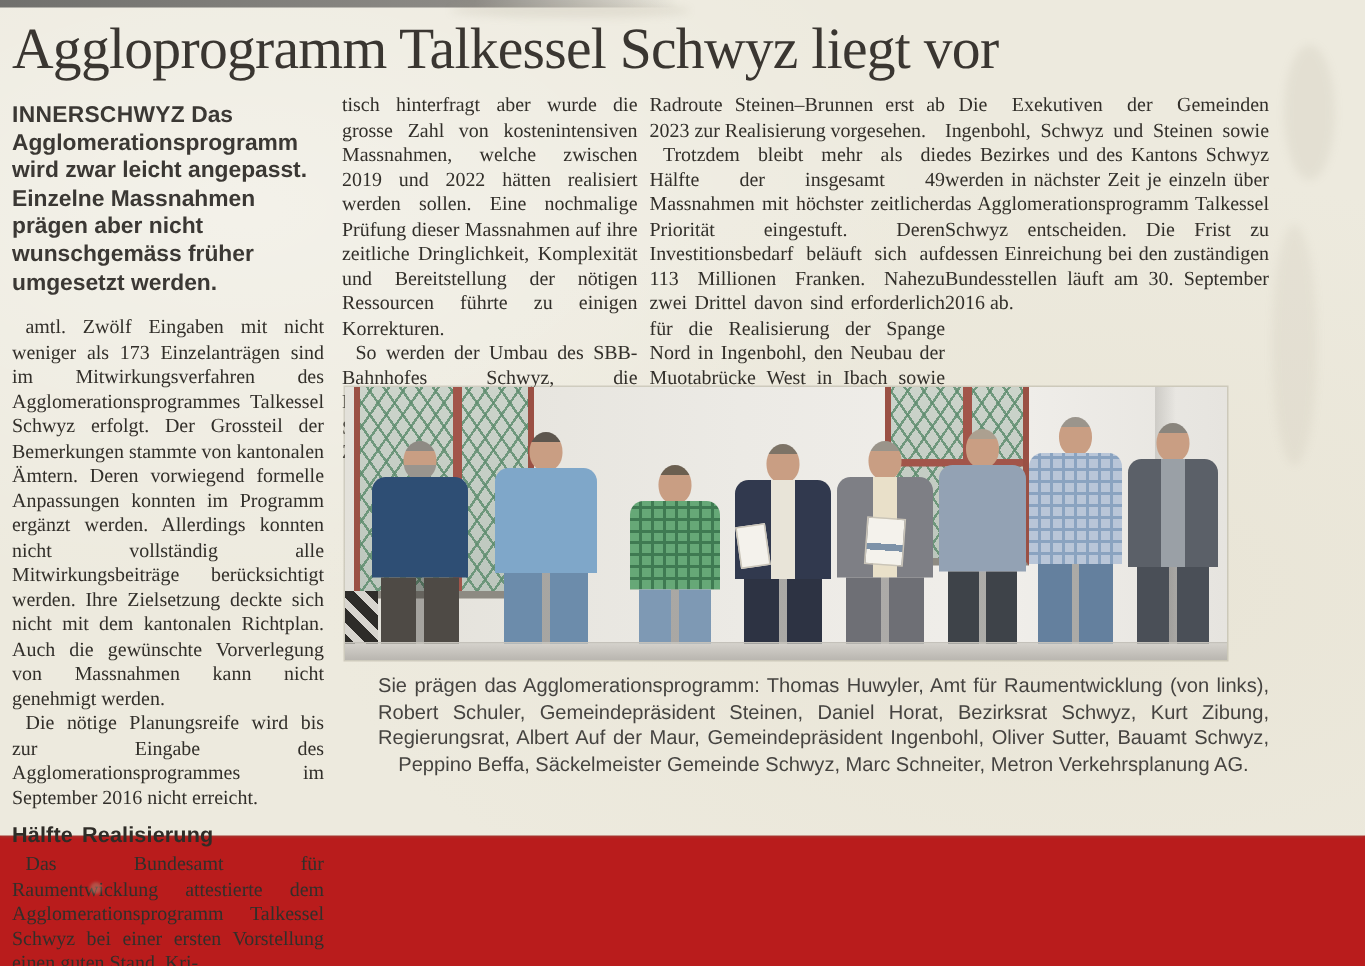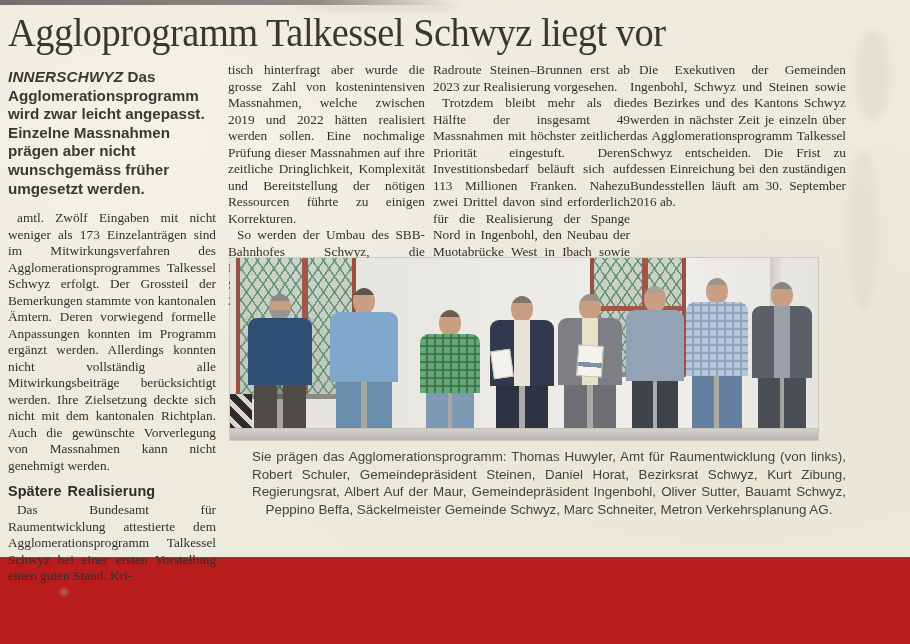--- a/index.html
+++ b/index.html
@@ -31,21 +31,21 @@
 
   
   .col{position:absolute;top:62px;color:#33302b;}
   .col1{left:8px;width:208px;}
   .col2{left:228px;width:197px;}
   .col3{left:433px;width:197px;}
   .col4{left:630px;width:216px;}
 
   .lead{margin:6px 0 12px 0;font-size:15.2px;line-height:18.6px;font-weight:700;
     color:#3b3834;}
-  .lead .tag{font-weight:700;letter-spacing:.2px;font-style:italic;}
+  .lead .tag{font-weight:700;letter-spacing:.2px;}
 
   p.body{margin:0;font-family:"Liberation Serif",serif;font-size:13.3px;
     line-height:16.5px;text-align:justify;color:#322f2a;}
   p.body.indent{text-indent:9px;}
   .subhead{margin:9px 0 3px 0;font-size:14.4px;font-weight:700;color:#2f2c27;
     letter-spacing:.1px;word-spacing:2px;}
 
   
   .photo{position:absolute;left:230px;top:258px;width:588px;height:182px;
     overflow:hidden;background:linear-gradient(90deg,#e3e1da 0%,#eceae5 45%,#f0eeea 75%,#e6e4df 100%);
@@ -89,21 +89,22 @@
     <div class="smudge s1"></div>
     <div class="smudge s2"></div>
     <div class="smudge s3"></div>
 
     <h1 class="headline">Aggloprogramm Talkessel Schwyz liegt vor</h1>
 
     <div class="col col1">
       <p class="lead"><span class="tag">INNERSCHWYZ</span>
         <span>Das Agglomerationsprogramm wird zwar leicht angepasst. Einzelne Massnahmen prägen aber nicht wunschgemäss früher umgesetzt werden.</span></p>
       <p class="body indent">amtl. Zwölf Eingaben mit nicht weniger als 173 Einzelanträgen sind im Mitwirkungsverfahren des Agglomerationsprogrammes Talkessel Schwyz erfolgt. Der Grossteil der Bemerkungen stammte von kantonalen Ämtern. Deren vorwiegend formelle Anpassungen konnten im Programm ergänzt werden. Allerdings konnten nicht vollständig alle Mitwirkungsbeiträge berücksichtigt werden. Ihre Zielsetzung deckte sich nicht mit dem kantonalen Richtplan. Auch die gewünschte Vorverlegung von Massnahmen kann nicht genehmigt werden.</p>
-      <h2 class="subhead">Spätere Realisierung</h2>
+      <p class="body indent">Die nötige Planungsreife wird bis zur Eingabe des Agglomerationsprogrammes im September 2016 nicht erreicht.</p>
+      <h2 class="subhead">Hälfte Realisierung</h2>
       <p class="body indent">Das Bundesamt für Raumentwicklung attestierte dem Agglomerationsprogramm Talkessel Schwyz bei einer ersten Vorstellung einen guten Stand. Kri-</p>
     </div>
 
     <div class="col col2">
       <p class="body">tisch hinterfragt aber wurde die grosse Zahl von kostenintensiven Massnahmen, welche zwischen 2019 und 2022 hätten realisiert werden sollen. Eine nochmalige Prüfung dieser Massnahmen auf ihre zeitliche Dringlichkeit, Komplexität und Bereitstellung der nötigen Ressourcen führte zu einigen Korrekturen.</p>
       <p class="body indent">So werden der Umbau des SBB-Bahnhofes Schwyz, die Fusswegverbindung vom Bahnhof Schwyz zum Nordportal des Zeughausareals sowie Teile der</p>
     </div>
 
     <div class="col col3">
       <p class="body">Radroute Steinen–Brunnen erst ab 2023 zur Realisierung vorgesehen.</p>

